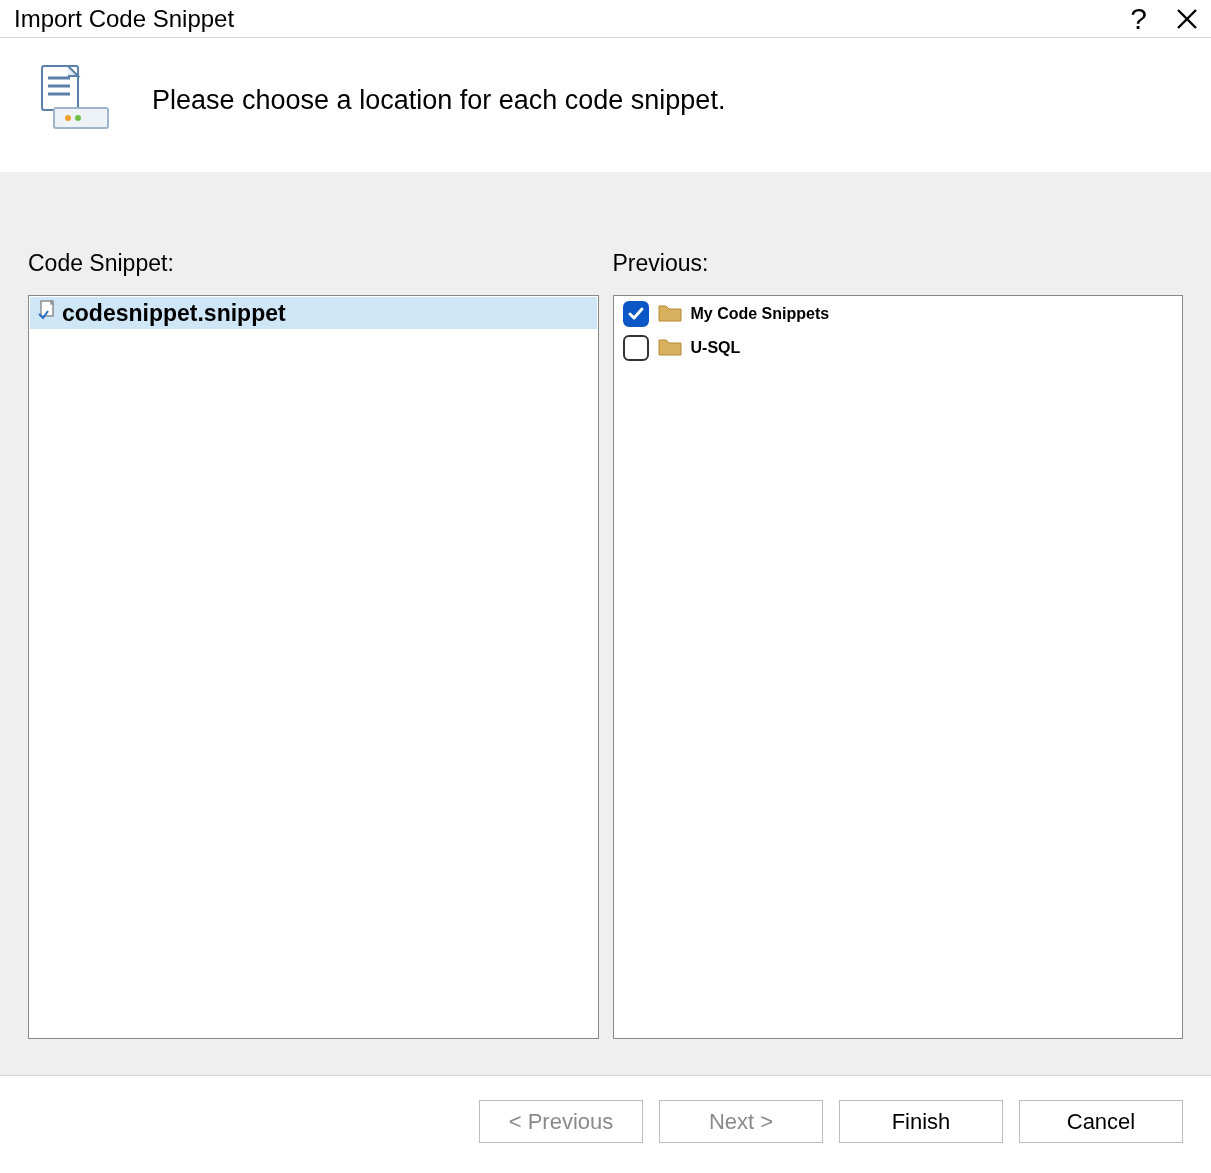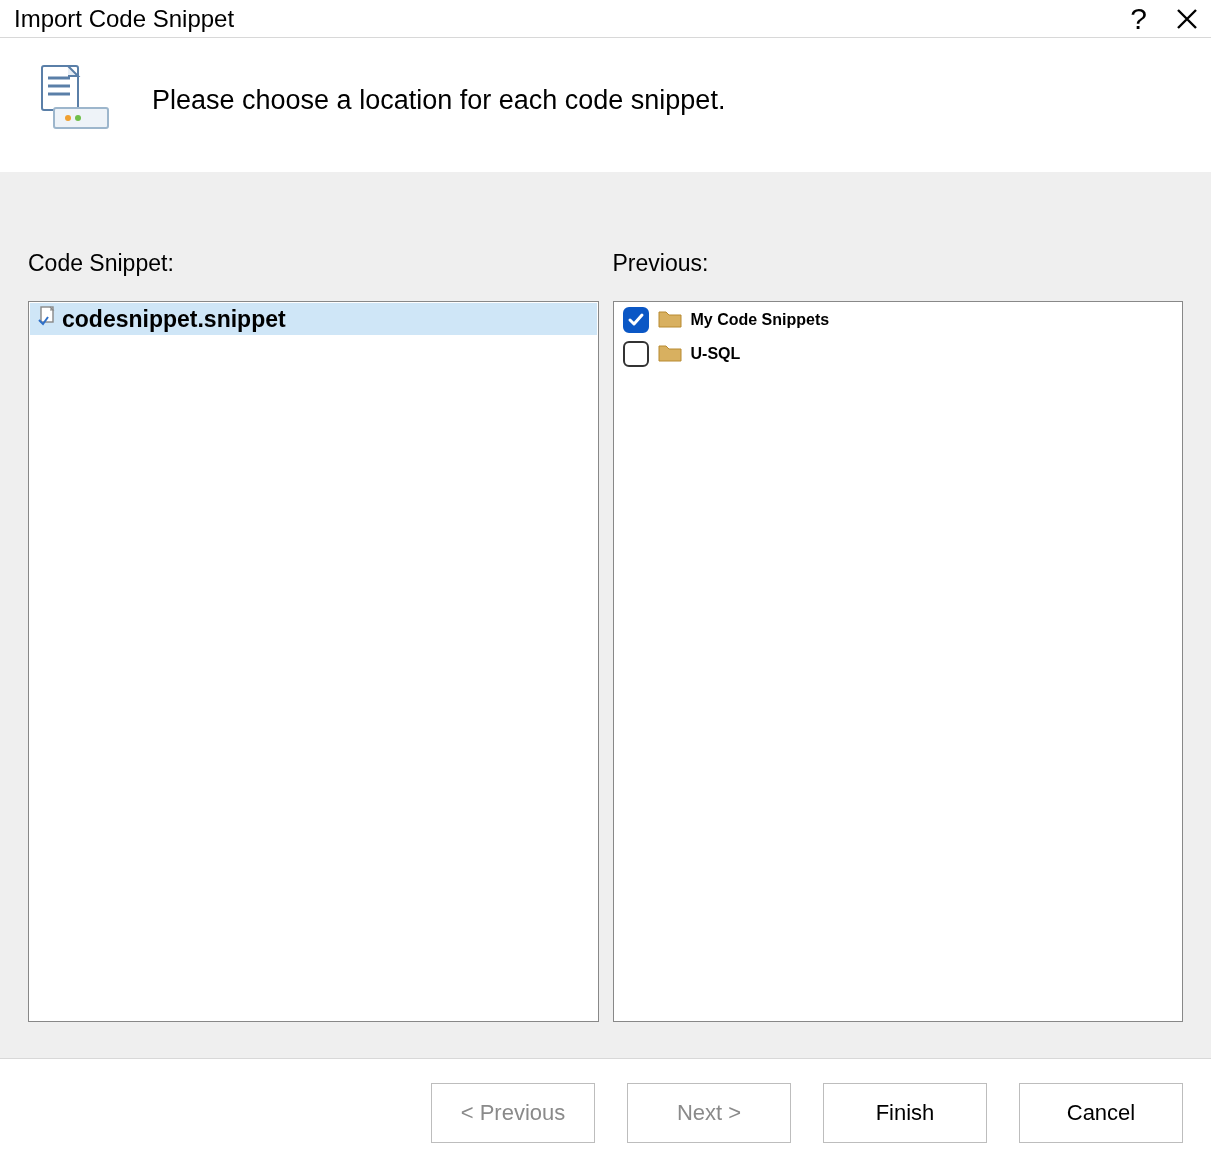--- a/index.html
+++ b/index.html
@@ -34,21 +34,21 @@
   .header-icon { flex: 0 0 auto; }
 
   
   .body {
     flex: 1 1 auto;
     background: #efefef;
     padding: 78px 28px 36px 28px;
     display: flex; gap: 14px;
   }
   .panel { flex: 1 1 50%; display: flex; flex-direction: column; }
-  .panel .label { font-size: 23px; margin-bottom: 24px; }
+  .panel .label { font-size: 23px; margin-bottom: 18px; }
   .listbox {
     flex: 1 1 auto;
     border: 1px solid #888;
     background: #fff;
     overflow: auto;
     padding: 1px;
     font-weight: bold;
   }
   .snippet-item {
     display: flex; align-items: center; gap: 4px;
@@ -73,27 +73,26 @@
   .folder-icon { flex:0 0 auto; }
 
   
   .footer {
     border-top: 1px solid #d8d8d8;
     background: #fff;
     padding: 24px 28px 30px 28px;
     display: flex; justify-content: flex-end; gap: 16px;
   }
   .btn {
-    min-width: 164px; height: 60px;
+    min-width: 164px; height: 43px;
     border: 1px solid #bdbdbd;
     background: #fff;
     font-size: 22px;
     display: inline-flex; align-items: center; justify-content: center;
     cursor: pointer;
-    margin-left: 16px;
   }
   .btn.disabled { color: #8a8a8a; cursor: default; }
 </style>
 </head>
 <body>
 
 <div class="window">
 
   <div class="titlebar">
     <div class="title">Import Code Snippet</div>

